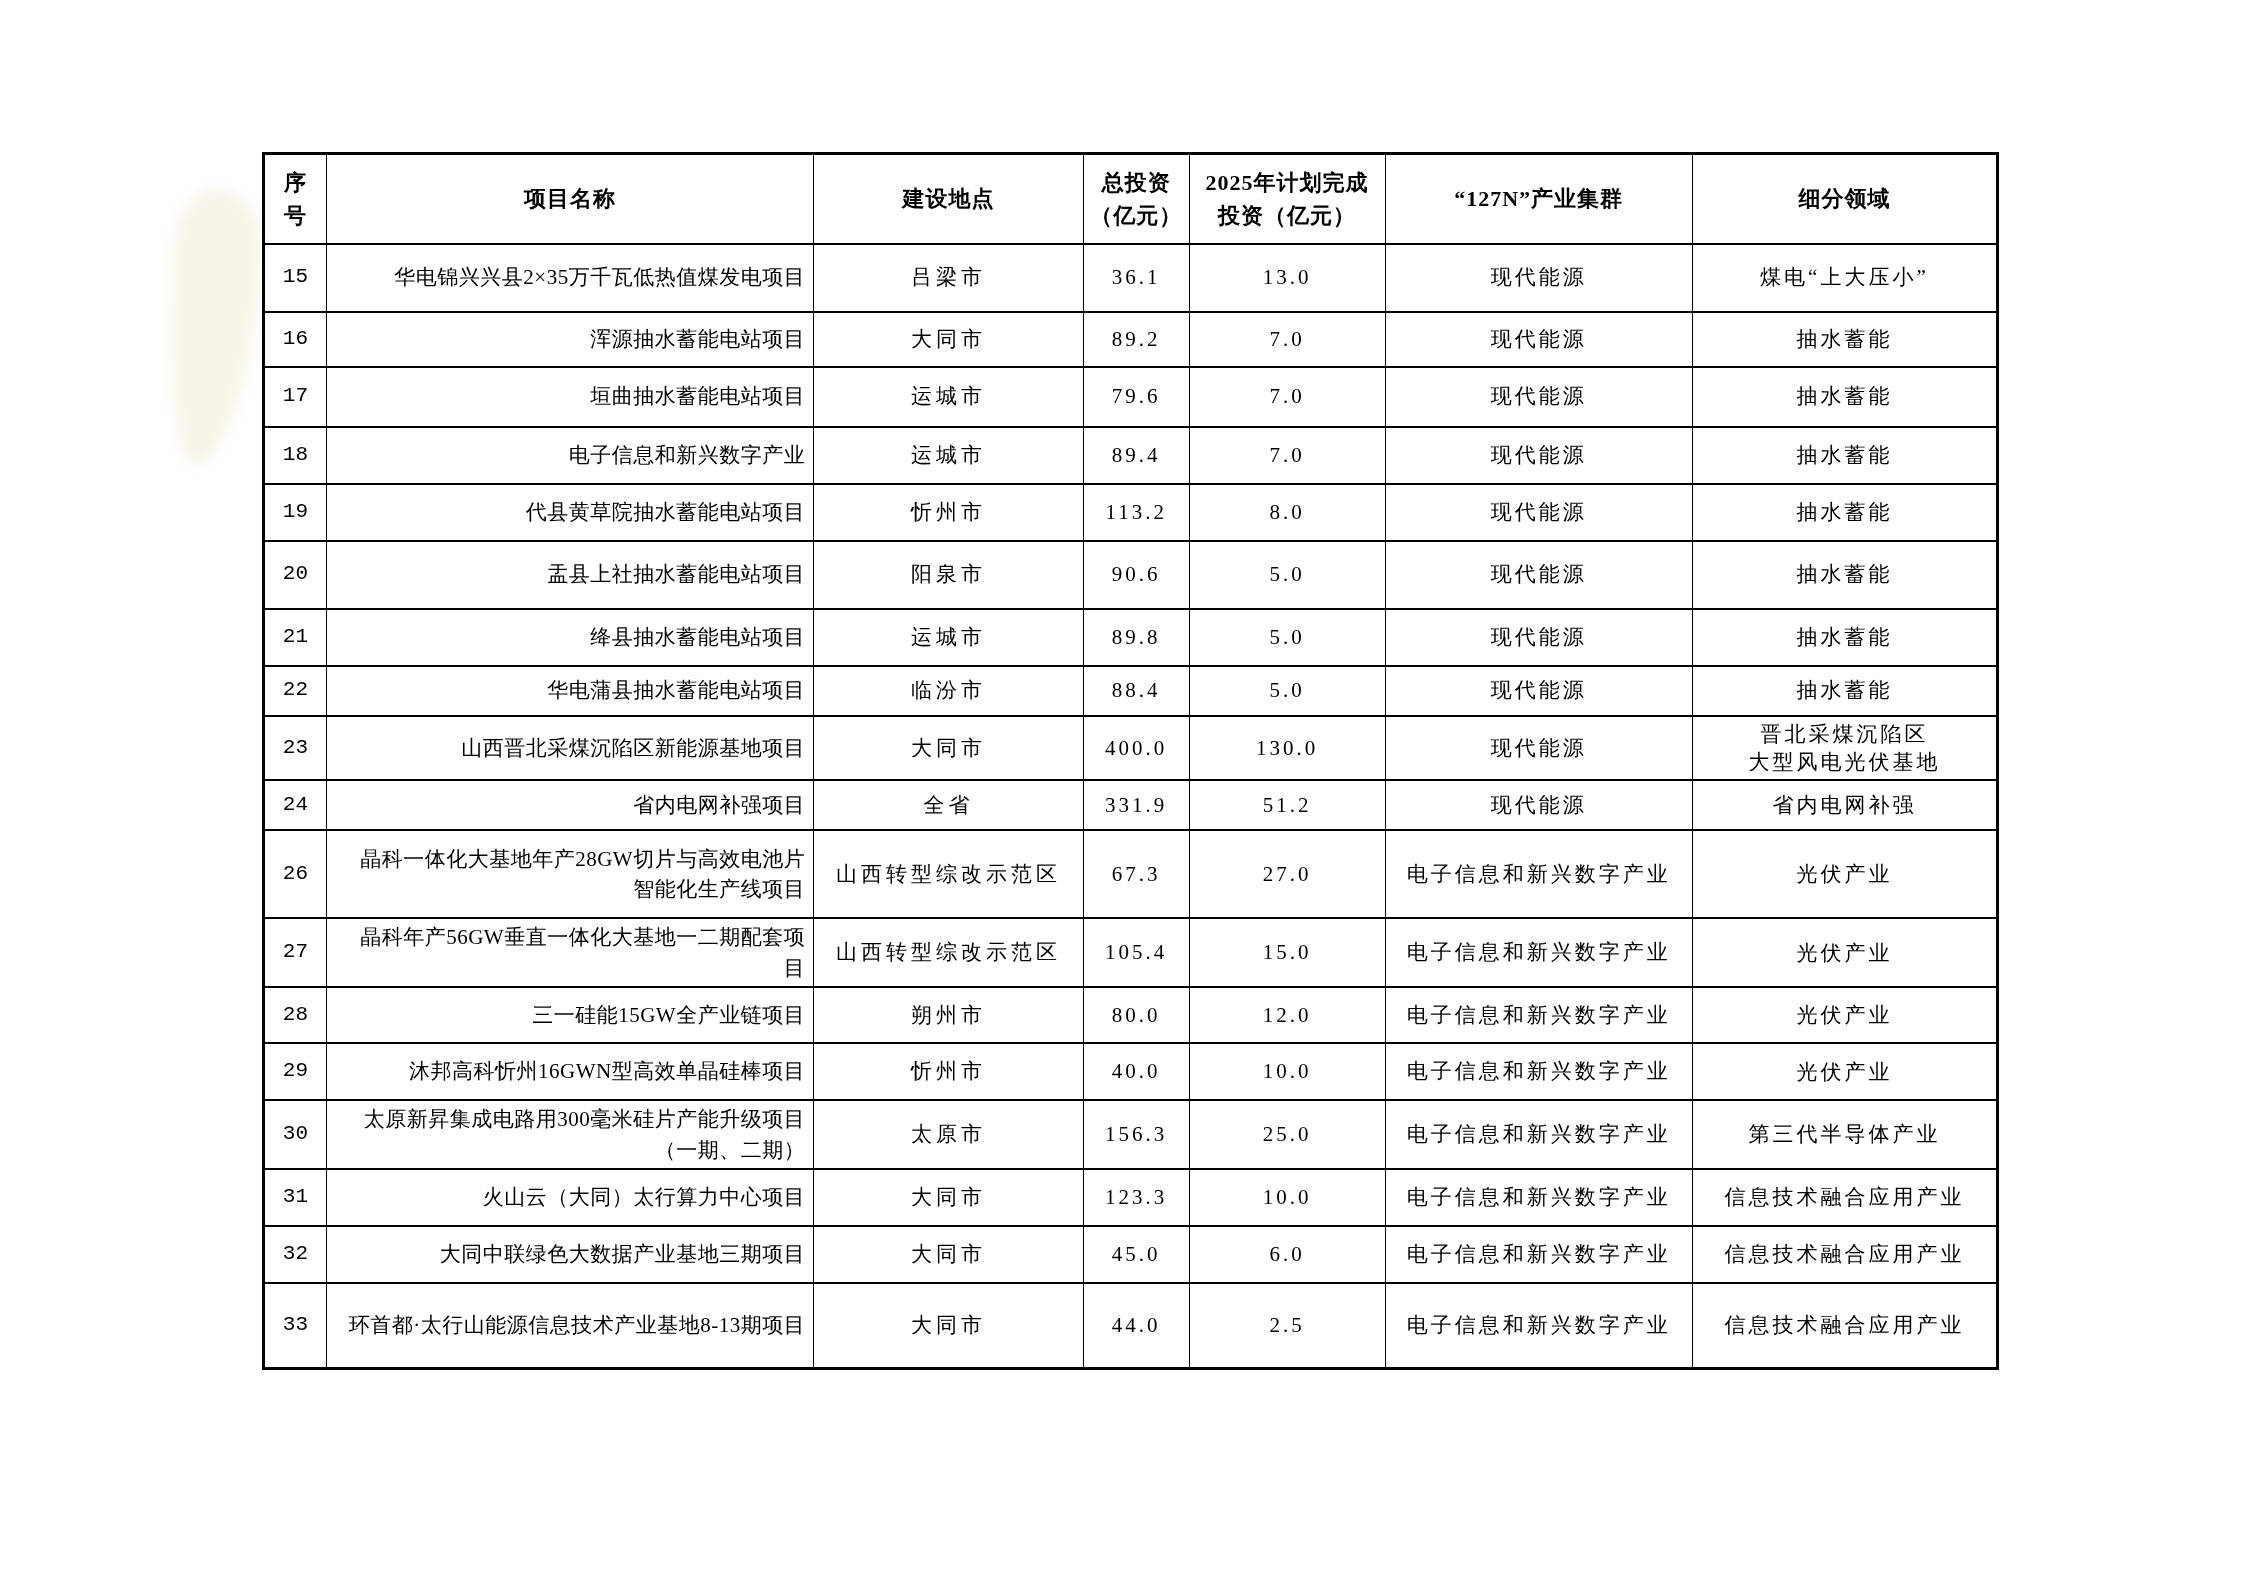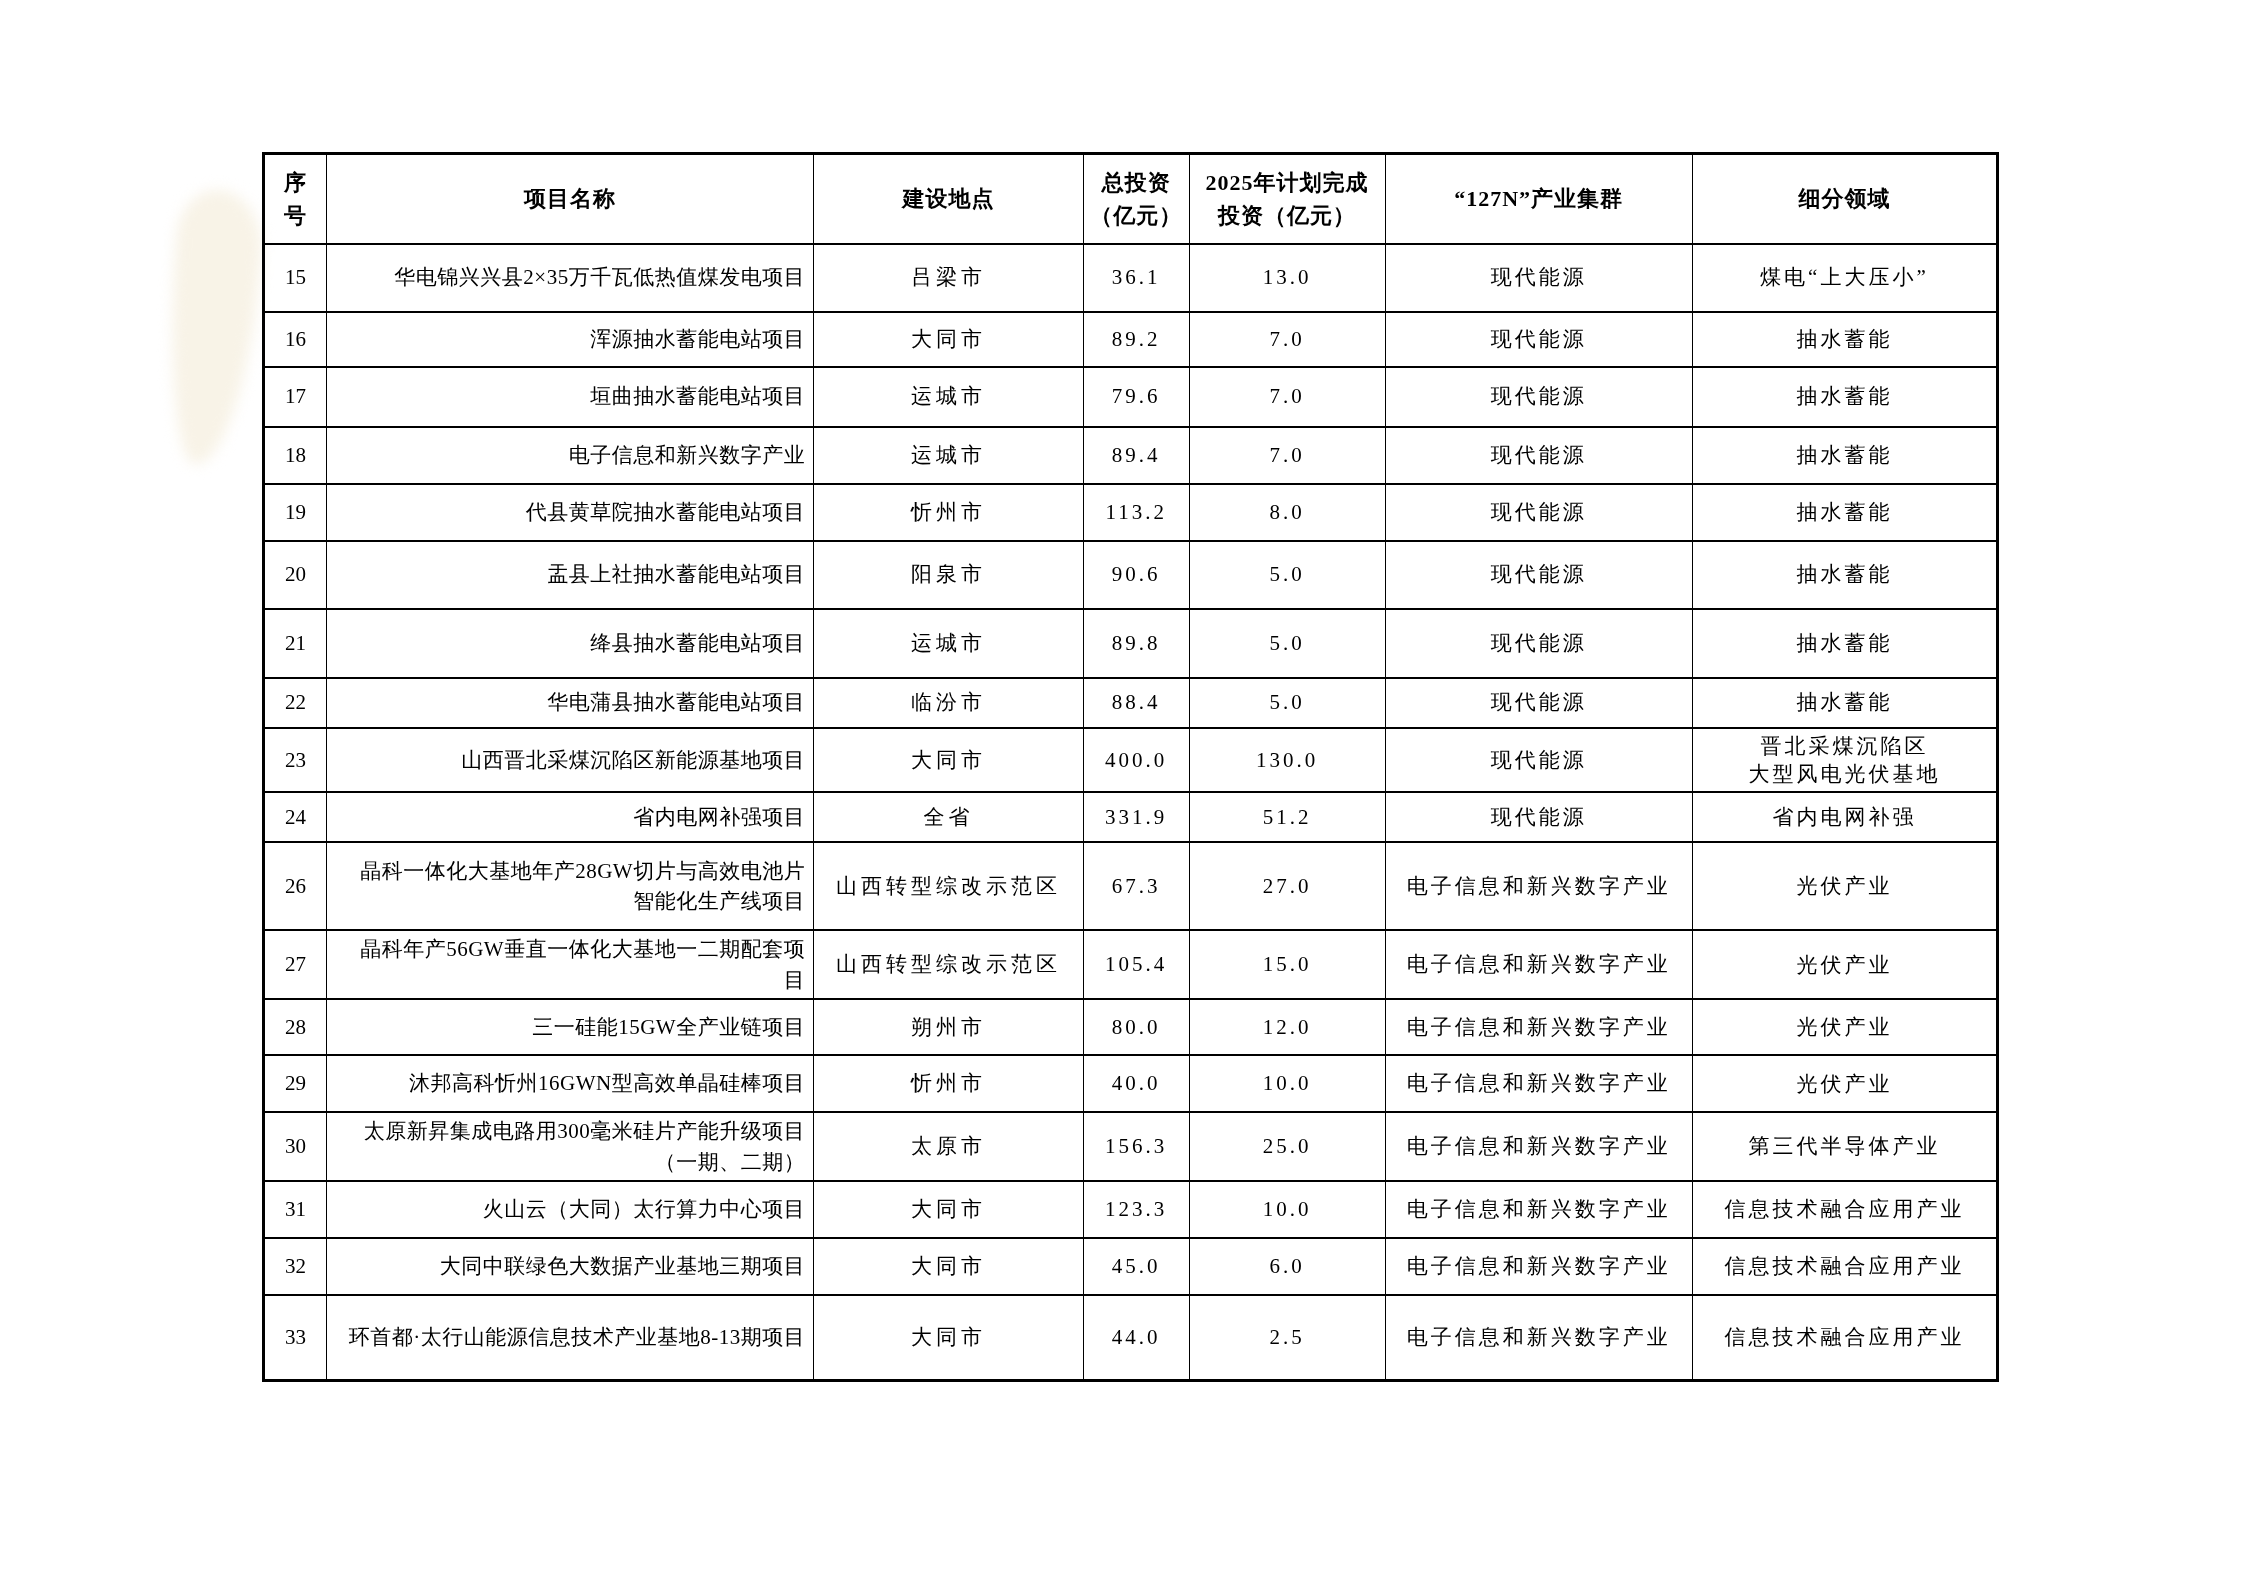--- a/index.html
+++ b/index.html
@@ -27,21 +27,21 @@
     border-top:2.5px solid #000;border-bottom:2.5px solid #000;
     vertical-align:middle;text-align:center;
     padding:3px 6px;box-sizing:border-box;
     overflow:hidden;
   }
   th{
     font-weight:bold;font-size:22px;line-height:1.5;
     letter-spacing:1px;white-space:pre-line;
   }
   td{font-size:21px;line-height:1.45;}
-  td.c-no{letter-spacing:0;}
+  td.c-no{letter-spacing:0;font-family:Liberation Mono, monospace;}
   td.c-name{text-align:right;padding-left:12px;padding-right:8px;letter-spacing:0.5px;}
   td.c-loc{letter-spacing:4px;}
   td.c-num{letter-spacing:3px;}
   td.c-cluster{letter-spacing:3px;}
   td.c-sub{letter-spacing:3px;white-space:pre-line;line-height:1.35;}
 </style>
 </head>
 <body>
 
 <div class="page">
@@ -120,21 +120,21 @@
     </tr>
         <tr style="height: 68px;">
       <td class="c-no">20</td>
       <td class="c-name">盂县上社抽水蓄能电站项目</td>
       <td class="c-loc">阳泉市</td>
       <td class="c-num">90.6</td>
       <td class="c-num">5.0</td>
       <td class="c-cluster">现代能源</td>
       <td class="c-sub">抽水蓄能</td>
     </tr>
-        <tr style="height: 69px;">
+        <tr style="height: 57px;">
       <td class="c-no">21</td>
       <td class="c-name">绛县抽水蓄能电站项目</td>
       <td class="c-loc">运城市</td>
       <td class="c-num">89.8</td>
       <td class="c-num">5.0</td>
       <td class="c-cluster">现代能源</td>
       <td class="c-sub">抽水蓄能</td>
     </tr>
         <tr style="height: 50px;">
       <td class="c-no">22</td>

